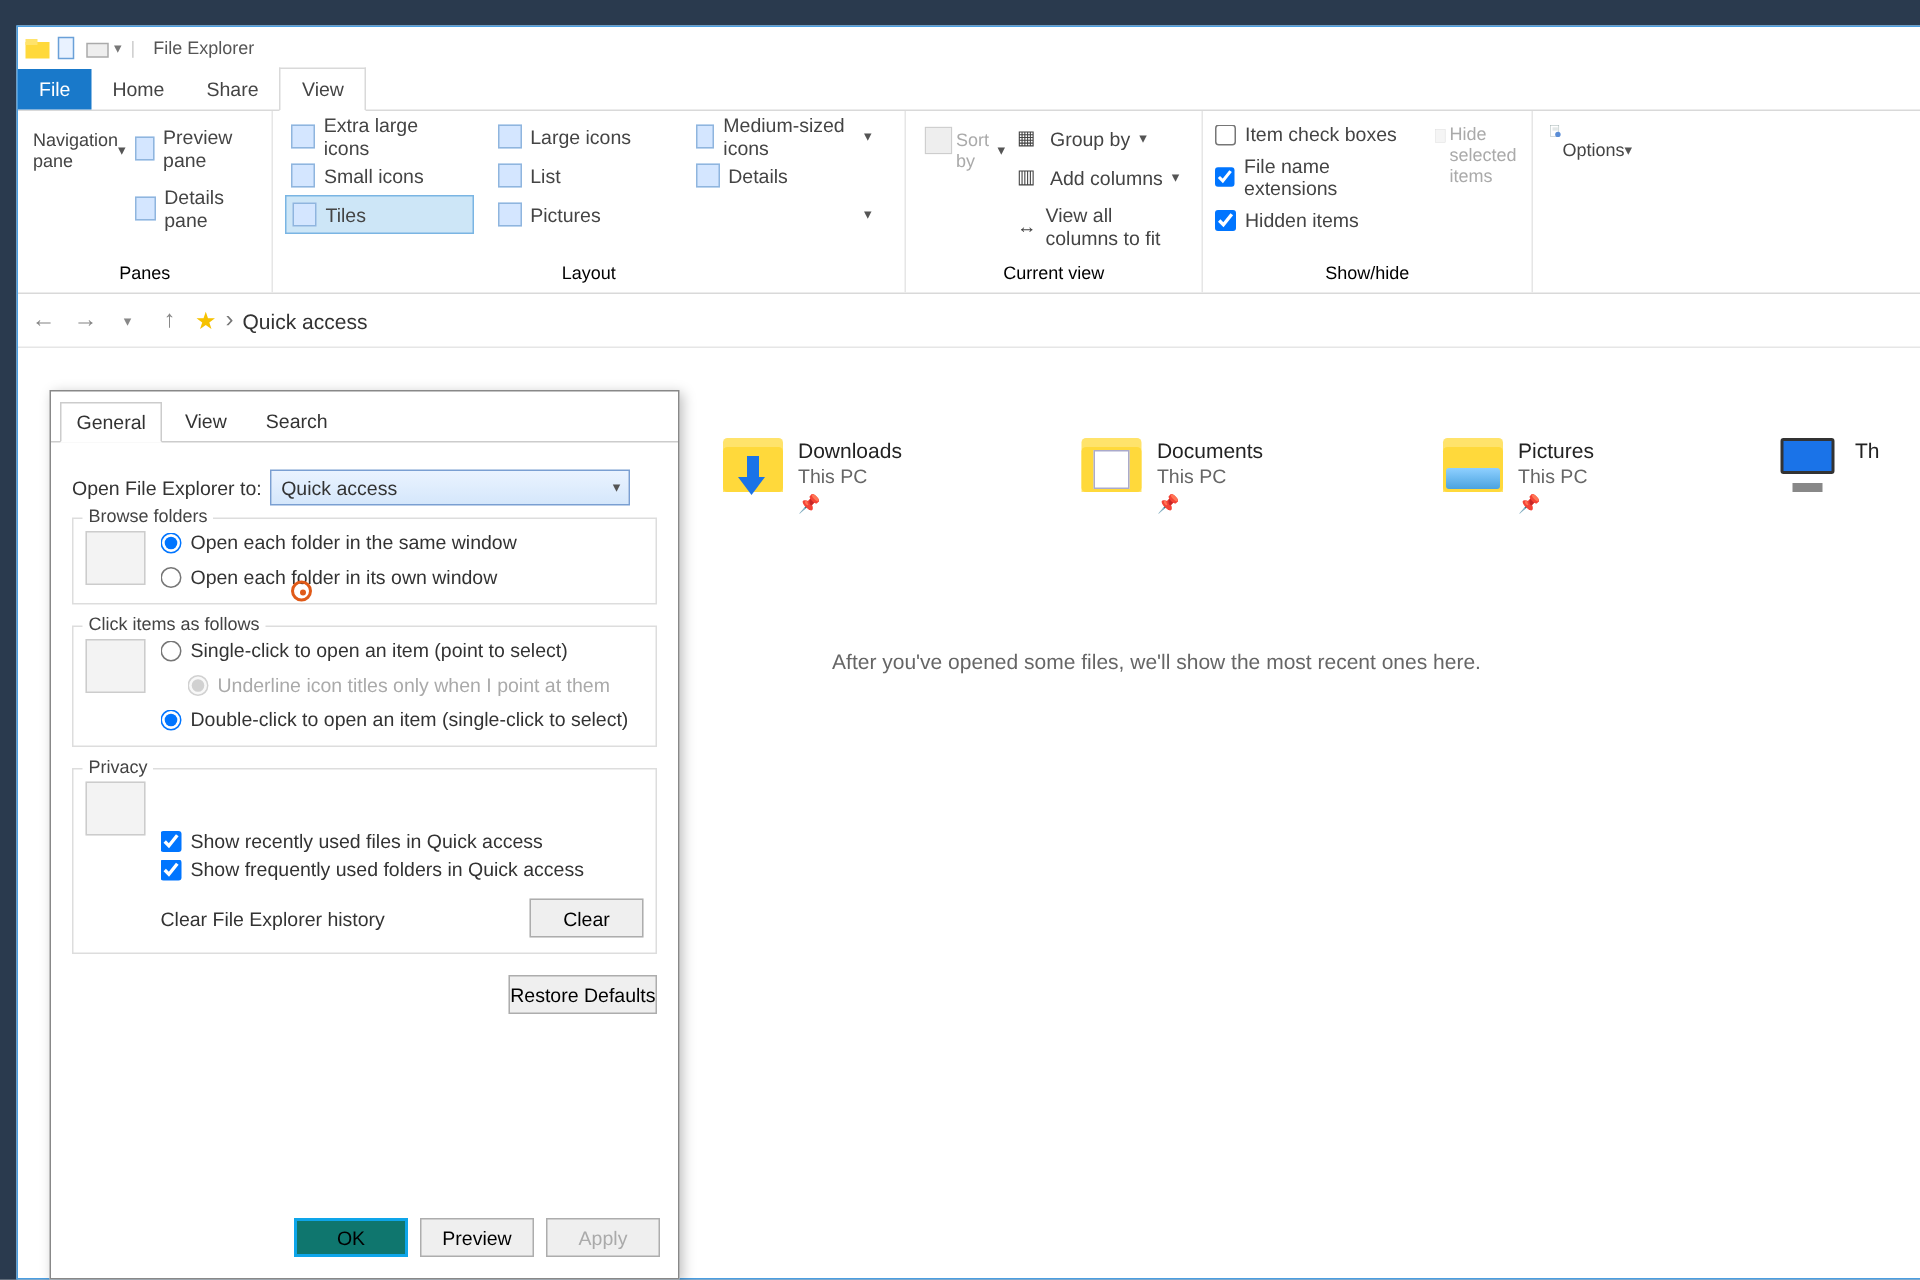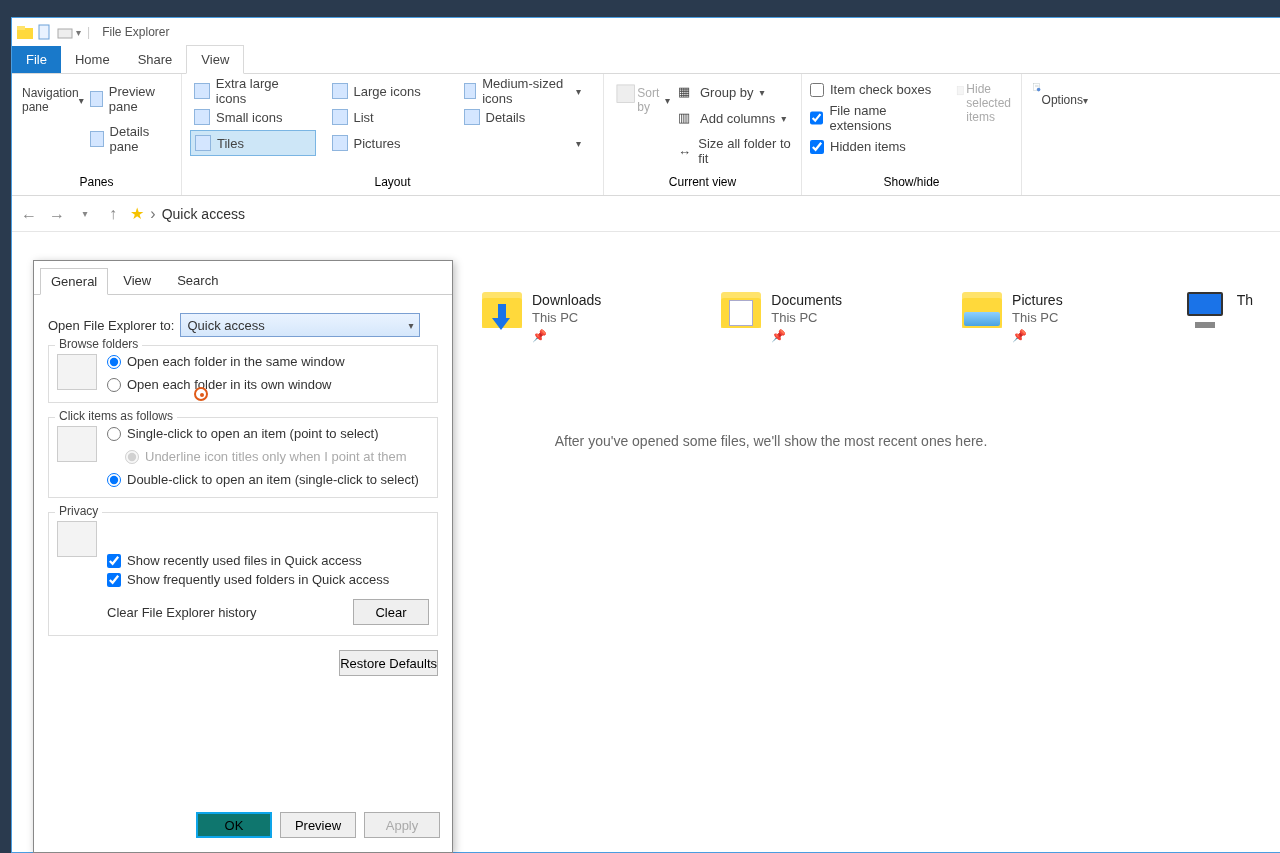--- a/index.html
+++ b/index.html
@@ -203,21 +203,21 @@
               <span>Group by</span> 
               <span class="caret-down">▾</span>
             </div>
           <div class="small-btn-row">
               <span class="mini-icon">▥</span>
               <span>Add columns</span> 
               <span class="caret-down">▾</span>
             </div>
           <div class="small-btn-row">
               <span class="mini-icon">↔</span>
-              <span>Size all folder to fit</span>
+              <span>View all columns to fit</span>
             </div>
         </div>
       </div>
       <div class="group-label">Current view</div>
     </div>
 
     <div class="group" style="width:220px;">
       <div class="group-body">
         <div class="check-col">
           <label class="check-row">

